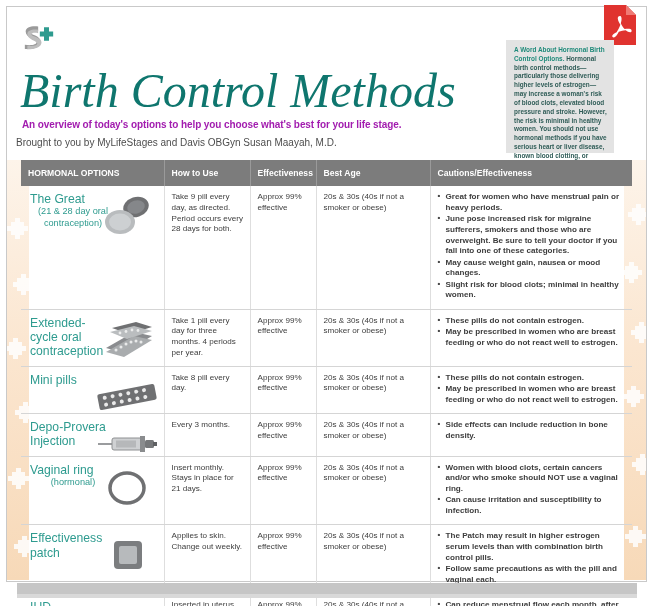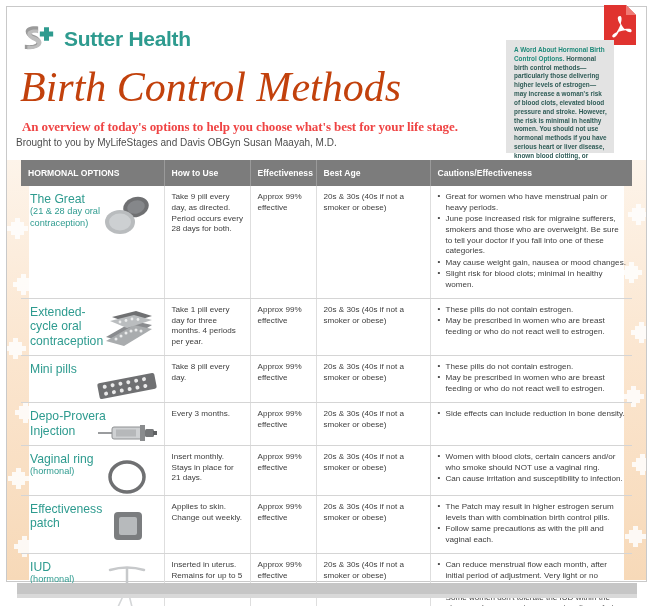--- a/index.html
+++ b/index.html
@@ -72,29 +72,29 @@
   .logo-text {
     font-size: 21px; font-weight: bold;
     color: #2e9b8f; letter-spacing: -0.3px;
     font-family: "Liberation Sans", sans-serif;
   }
 
   .big-title {
     position: absolute; left: 20px; top: 63px;
     font-family: "Liberation Serif", serif;
     font-style: italic;
-    font-size: 42px;
-    color: #c2410c;
+    font-size: 48px;
+    color: #0f766e;
     letter-spacing: 0px;
     white-space: nowrap;
   }
   .subtitle {
     position: absolute; left: 22px; top: 119px;
-    font-size: 13px; font-weight: bold; color: #ef4444;
-    white-space: nowrap; letter-spacing: -0.1px; font-family: Liberation Serif, serif;
+    font-size: 10px; font-weight: bold; color: #a21caf;
+    white-space: nowrap; letter-spacing: -0.1px;
   }
   .byline {
     position: absolute; left: 16px; top: 137px;
     font-size: 10px; color: #4d4d4d;
     white-space: nowrap;
   }
 
   
   .pdf-badge {
     position: absolute; left: 604px; top: 5px;
@@ -159,36 +159,37 @@
     font-size: 12.2px;
     line-height: 1.18;
     font-weight: normal;
     max-width: 82px;
   }
   .m-sub {
     color: #2e9b8f;
     font-size: 9.2px;
     line-height: 1.25;
     max-width: 86px;
+    text-align: center;
   }
   .m-icon {
     position: absolute;
     right: 6px;
     top: 8px;
     width: 62px; height: 46px;
   }
   .m-icon svg { display: block; }
 
   .cellsm {
     font-size: 8.1px;
     line-height: 1.33;
     color: #3d3d3d;
   }
 
-  ul.caut { list-style: none; }
+  ul.caut { list-style: none; font-weight: bold; }
   ul.caut li {
     position: relative;
     padding-left: 8px;
     font-size: 8.1px;
     line-height: 1.33;
     color: #3d3d3d;
     margin-bottom: 0.5px;
   }
   ul.caut li::before {
     content: "\2022";
@@ -233,21 +234,20 @@
   </div>
 
   <div class="header">
 
     <div class="logo-row">
       <svg class="logo-mark" viewBox="0 0 40 36">
         <path d="M4 9 C4 4, 11 2, 19 3 L19 8 C13 7, 9 8, 9 10 C9 13, 22 14, 22 21 C22 28, 13 31, 3 30 L3 25 C11 26, 17 25, 17 22 C17 18, 4 17, 4 9 Z" fill="#9a9a9a"></path>
         <path d="M6 12 C6 8, 12 6, 19 7 L19 11 C14 10, 11 11, 11 12.5 C11 15, 23 16, 23 22 C23 28, 15 31, 6 30 L6 26 C13 27, 18 26, 18 23.5 C18 20, 6 19, 6 12 Z" fill="#bdbdbd"></path>
         <path d="M26 4 h6 v5 h5 v6 h-5 v5 h-6 v-5 h-5 v-6 h5 z" fill="#2e9b8f"></path>
       </svg>
-      <span class="logo-text">Sutter Health</span>
     </div>
 
     <div class="big-title">Birth Control Methods</div>
     <div class="subtitle">An overview of today's options to help you choose what's best for your life stage.</div>
     <div class="byline">Brought to you by MyLifeStages and Davis OBGyn Susan Maayah, M.D.</div>
 
     <svg class="pdf-badge" viewBox="0 0 32 40">
       <path d="M0 0 H22 L32 10 V40 H0 Z" fill="#e0332f"></path>
       <path d="M22 0 L32 10 H22 Z" fill="#f07a74"></path>
       <path d="M16 11 c-1.6 0 -2.4 1.2 -2.2 2.8 c.2 1.8 1.4 4 2.6 6 c-1 2.6 -2.4 5.6 -3.8 7.4 c-2 1 -4.4 2.2 -4.4 3.8 c0 1 .8 1.6 1.8 1.4 c1.8 -.4 3.4 -3 4.8 -5.6 c2.2 -.8 4.6 -1.4 6.8 -1.6 c1.6 1.2 3.2 2 4.4 2 c1.2 0 1.8 -.8 1.6 -1.8 c-.2 -1.2 -1.8 -1.6 -3.6 -1.6 c-1 0 -2.2 .1 -3.4 .3 c-1.6 -1.6 -3 -3.8 -3.8 -5.8 c.6 -2.2 1 -4.4 .6 -5.9 c-.3 -1 -.9 -1.4 -1.4 -1.4 z" fill="#ffffff"></path>

